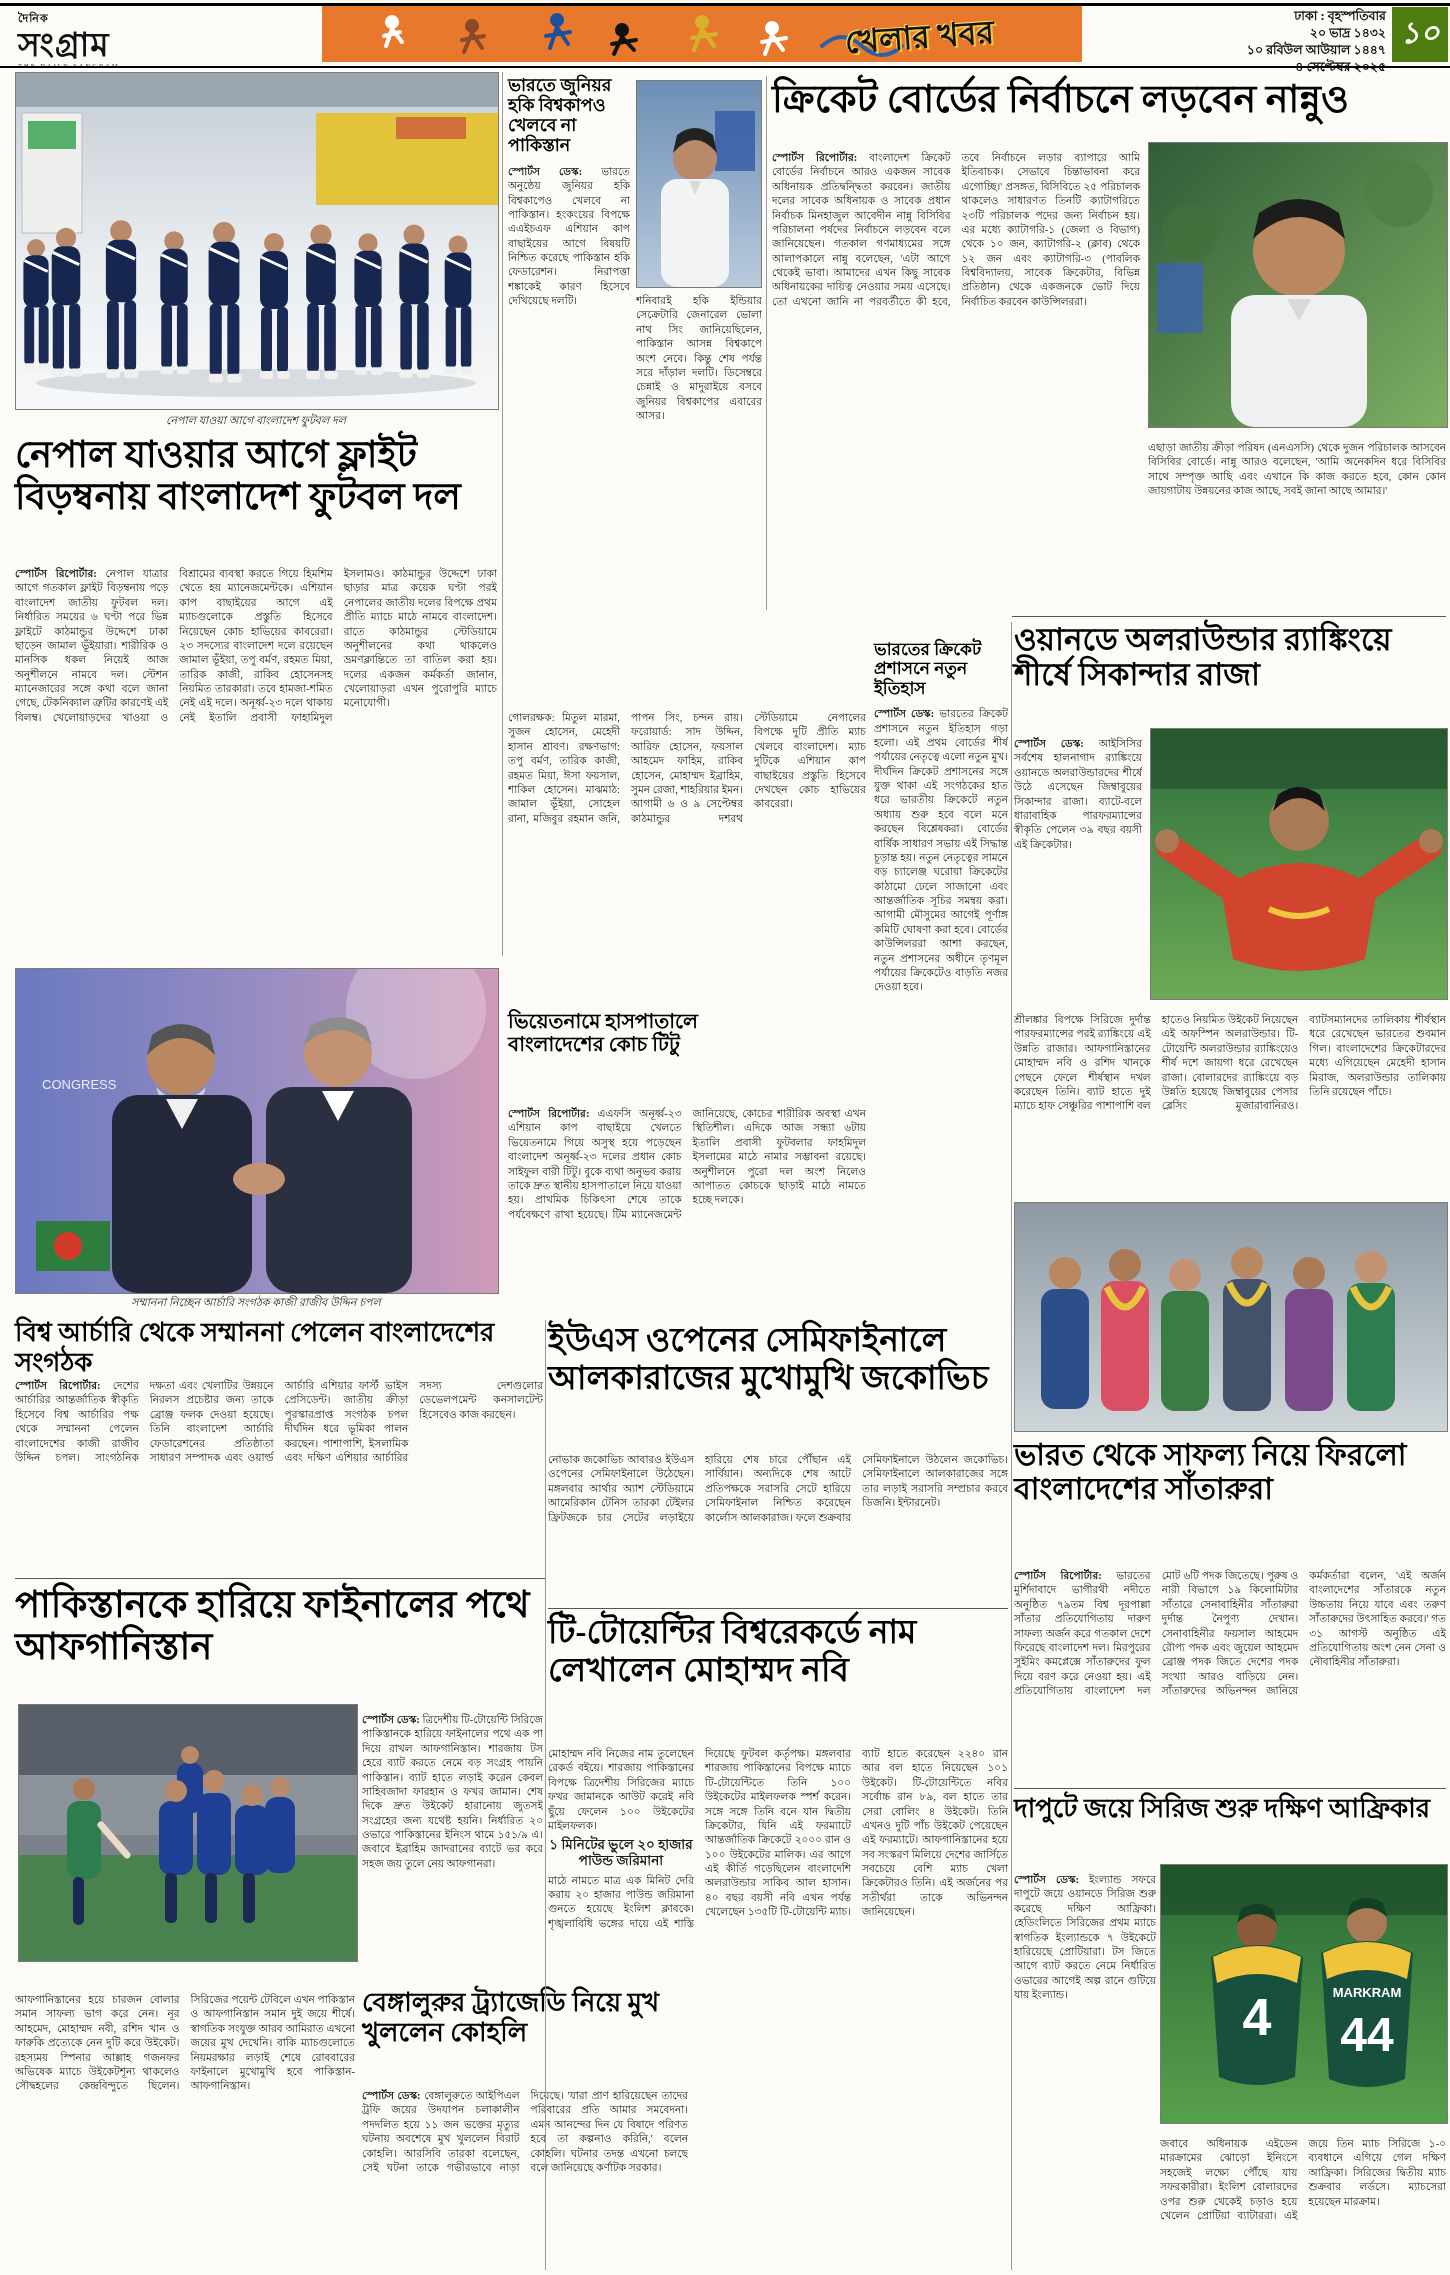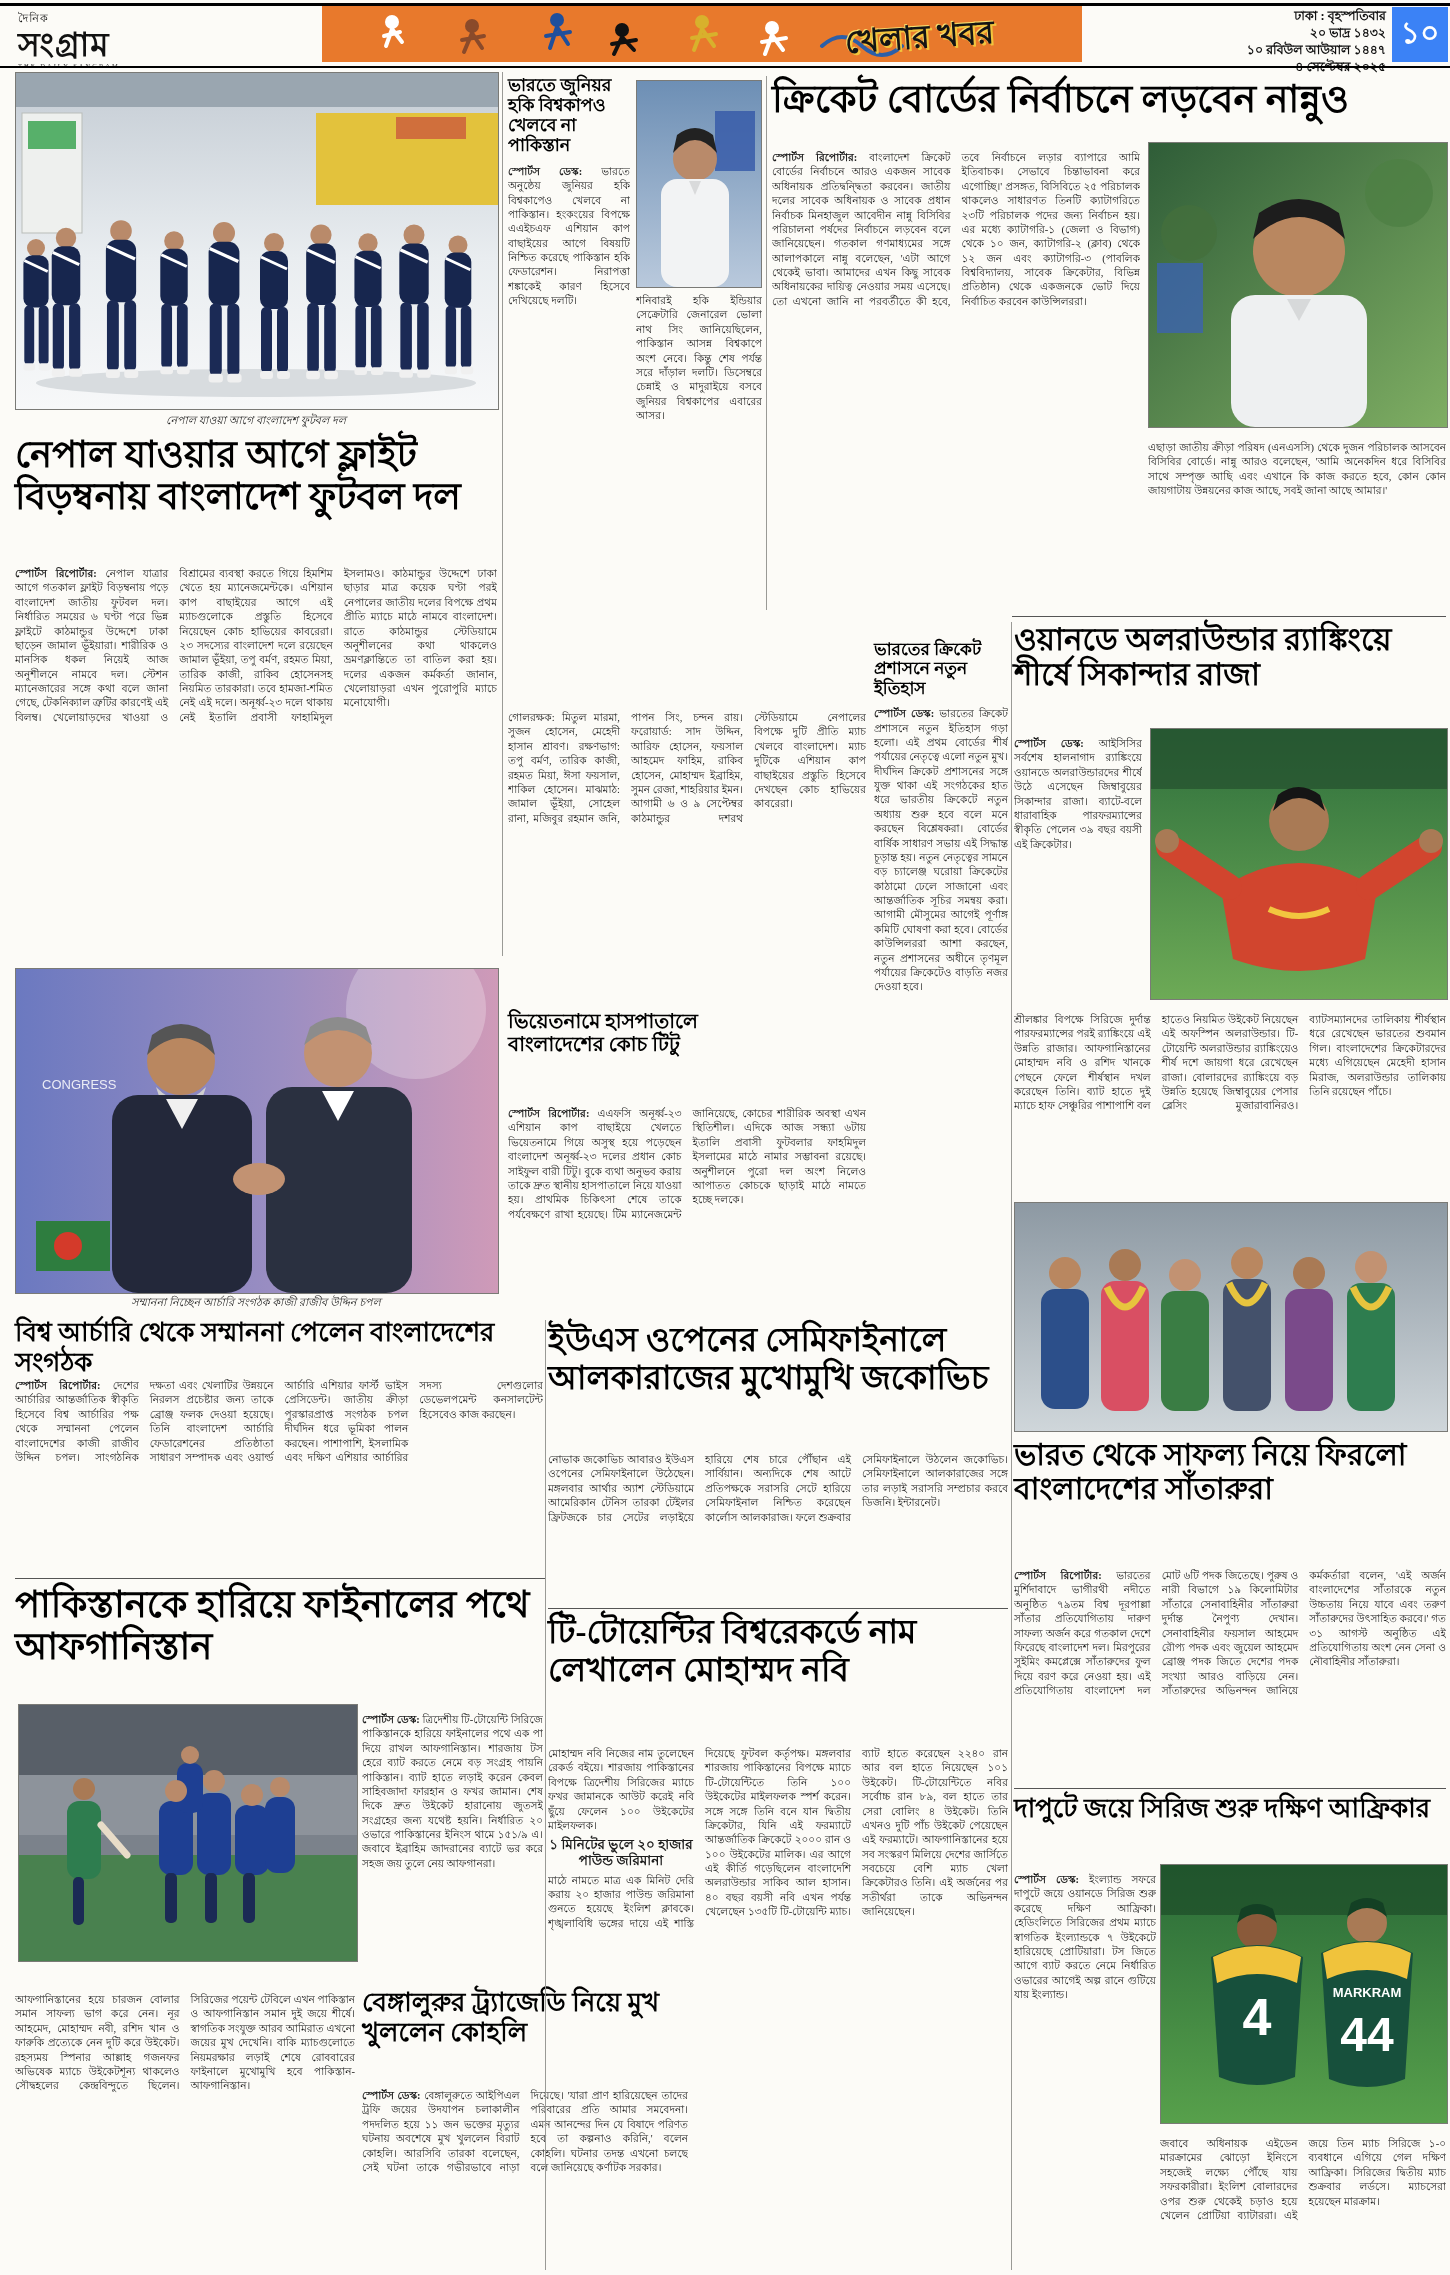--- a/index.html
+++ b/index.html
@@ -14,28 +14,28 @@
   .bt{font-size:10.5px;line-height:1.37;text-align:justify;color:#1c1c1c;overflow:hidden;margin-top:9px;}
   .byl{font-weight:bold;}
   .c2{column-count:2;column-gap:11px;}
   .c3{column-count:3;column-gap:11px;}
   .c4{column-count:4;column-gap:11px;}
   .cap{font-size:11px;font-style:italic;text-align:center;color:#222;overflow:hidden;}
   .ph{border:1px solid #7a7a76;overflow:hidden;background:#d8d8d4;}
   .ph svg{display:block;}
   .subhead{font-weight:bold;font-size:13.5px;text-align:center;line-height:1.2;margin:4px 0;}
   
-  .logo-prefix{font-size:11px;font-weight:normal;letter-spacing:1px;}
+  .logo-prefix{font-size:11px;font-weight:bold;letter-spacing:1px;}
   .logo-name{font-size:33px;font-weight:bold;line-height:1;letter-spacing:1px;}
   .logo-tag{font-size:6.5px;letter-spacing:2px;color:#333;}
   .banner{background:#e8792c;}
   .banner-title{position:absolute;right:88px;top:6px;font-size:32px;font-weight:bold;color:#141414;
       transform:rotate(-4deg);text-shadow:2px 2px 0 #f2c53d,-1px -1px 0 #f8e070;}
   .dateline{font-size:12.5px;font-weight:bold;text-align:right;line-height:1.35;}
-  .pagebox{background:#3b82f6;color:#fff;font-size:30px;font-weight:bold;
+  .pagebox{background:#4d7c0f;color:#fff;font-size:30px;font-weight:bold;font-style:italic;
       display:flex;align-items:center;justify-content:center;}
 </style>
 </head>
 <body>
 
 <div class="abs rule" style="left:0;top:3px;width:1450px;height:3px"></div>
 
 <div class="abs" style="left:18px;top:10px;width:190px;height:54px">
   <div class="logo-prefix">দৈনিক</div>
   <div class="logo-name">সংগ্রাম</div>

